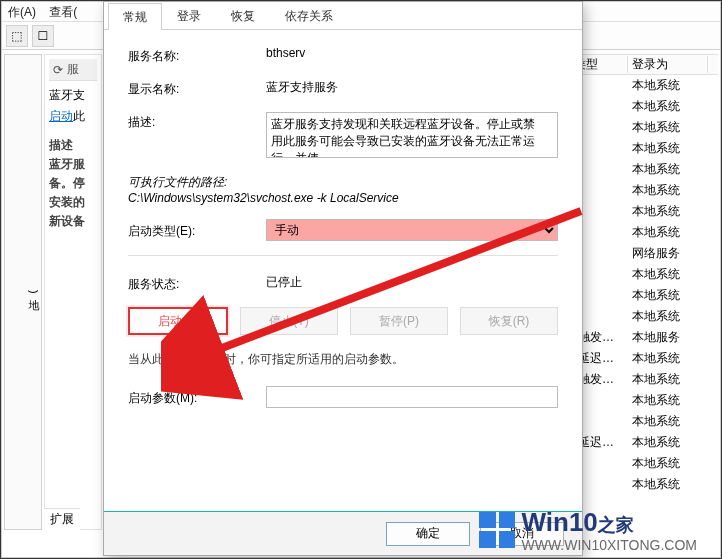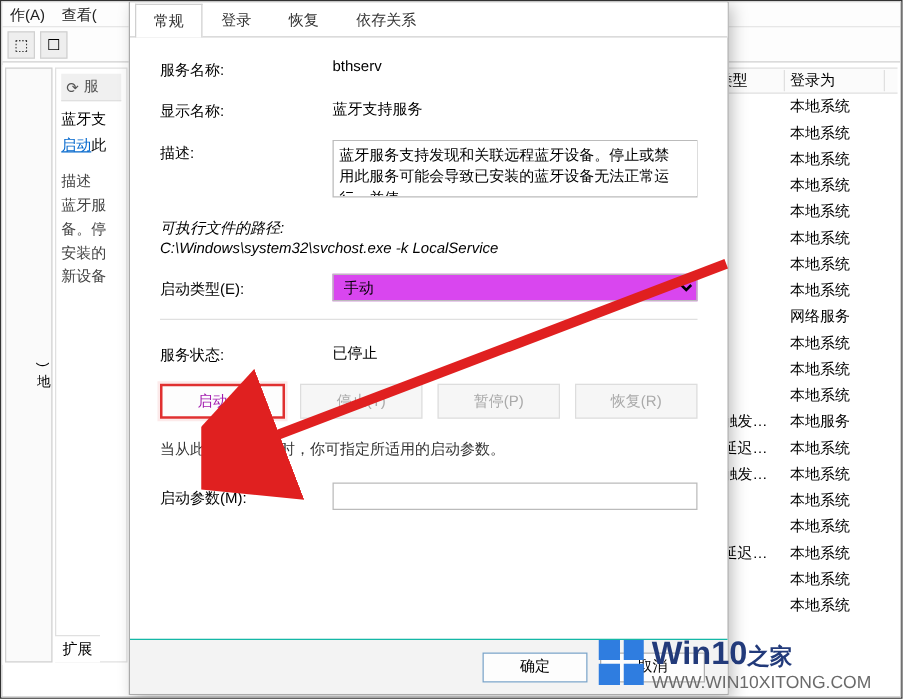--- a/index.html
+++ b/index.html
@@ -57,21 +57,21 @@
     border: 1px solid #e0e0e0; background: #fff;
     padding: 4px;
   }
   .bg-left-inner .hdr {
     background: #f0f0f0; color:#555; padding:2px 4px;
     border-bottom: 1px solid #e0e0e0; display:flex;align-items:center;gap:4px;
   }
   .bg-left-inner .title { font-weight: normal; margin: 6px 0 4px; }
   .bg-left-inner .link { color: #0066cc; text-decoration: underline; cursor: pointer; }
   .bg-left-inner .desc { color:#444; margin-top:12px; }
-  .bg-left-inner .desc p { margin: 2px 0; }
+  .bg-left-inner .desc p { margin: 2px 0; font-weight: bold; }
 
   
   .bg-table {
     position: absolute; right: 2px; top: 2px; bottom: 2px; width: 160px;
     background: #fff;
     font-size: 12px;
   }
   .bg-table-row {
     display: flex; height: 21px; align-items: center;
   }
@@ -130,21 +130,21 @@
     font-family: inherit; font-size: 12px;
     padding: 3px 18px 3px 4px;
     border: 1px solid #bbb;
     width: 100%;
     overflow-y: scroll;
   }
   select.value {
     height: 22px; border: 1px solid #bbb;
     font-family: inherit; font-size: 12px;
     width: 100%; padding: 1px 4px;
-    background: #d946ef;
+    background: #fca5a5;
   }
   input.value {
     height: 22px; border: 1px solid #bbb;
     font-family: inherit; font-size: 12px;
     width: 100%; padding: 2px 4px;
   }
 
   hr.divider { border: none; border-top: 1px solid #e0e0e0; margin: 10px 0 18px; }
 
   .btn-row {
@@ -158,21 +158,21 @@
   }
   .svc-btn:disabled {
     color: #aaa; background: #f6f6f6; border-color: #ddd;
     cursor: default;
   }
   .svc-btn.highlight {
     border: 2px solid #e03030;
     box-shadow: 0 0 0 2px rgba(224,48,48,0.10);
     background: #fdfdfd;
     font-weight: 500;
-    color: #a21caf;
+    color: #ef4444;
   }
   .hint { color: #333; margin-bottom: 18px; }
 
   .footer {
     position: absolute; bottom: 0; left: 0; right: 0;
     height: 44px; background: #f3f3f3;
     border-top: 1px solid #14b8a6;
     display: flex; justify-content: flex-end; align-items: center;
     padding-right: 18px; gap: 10px;
   }

